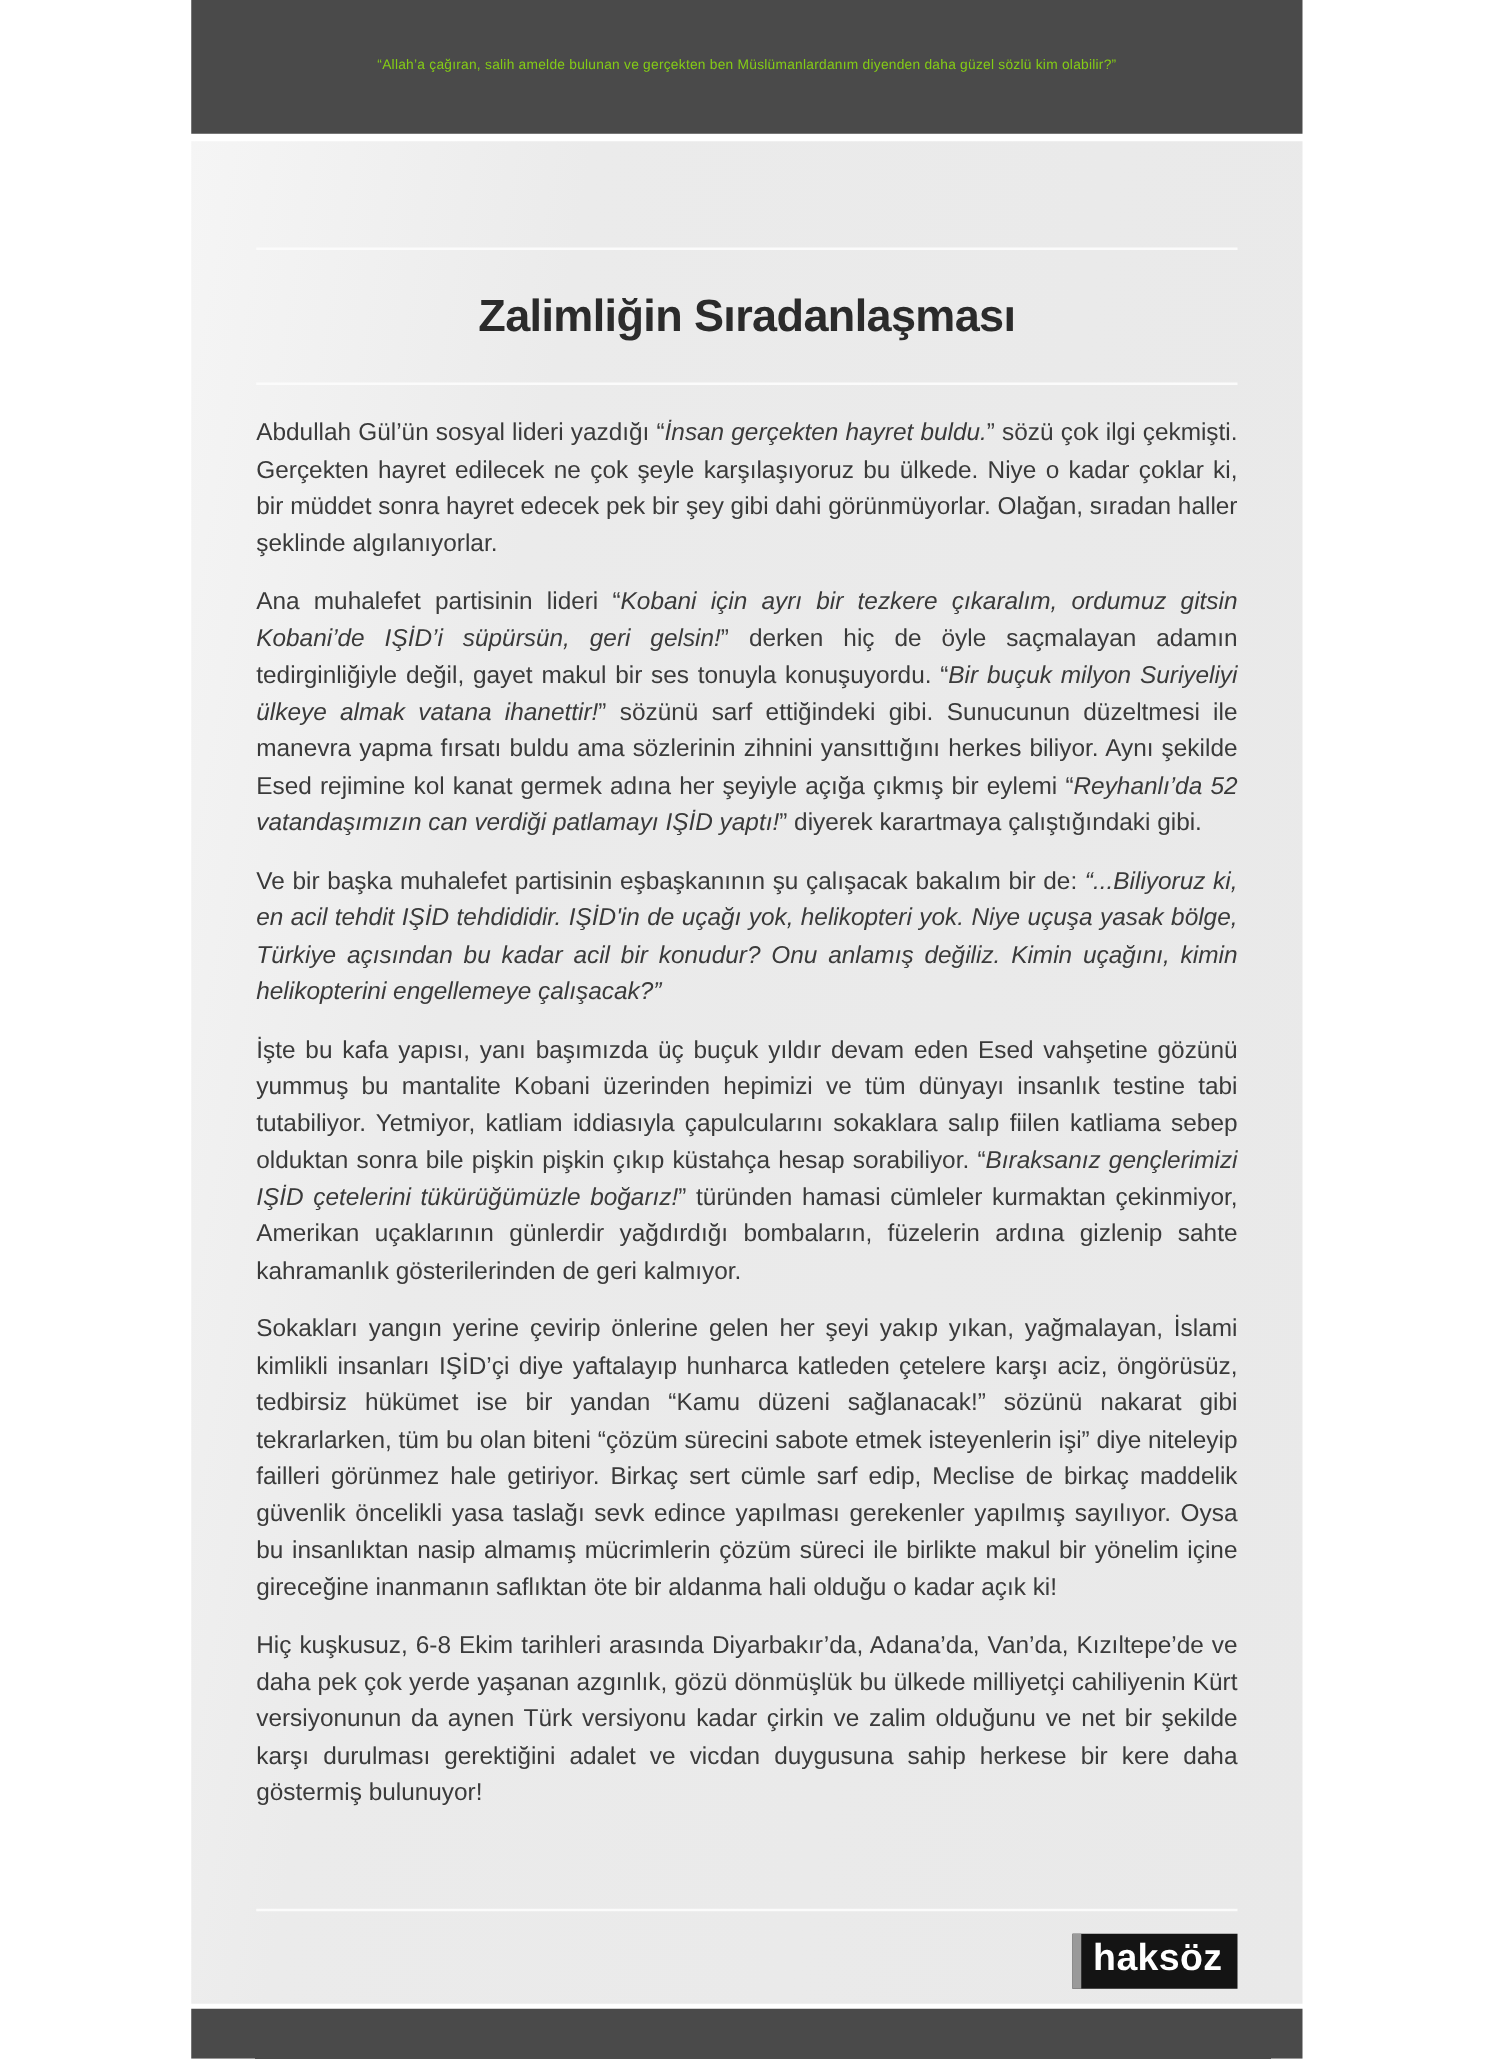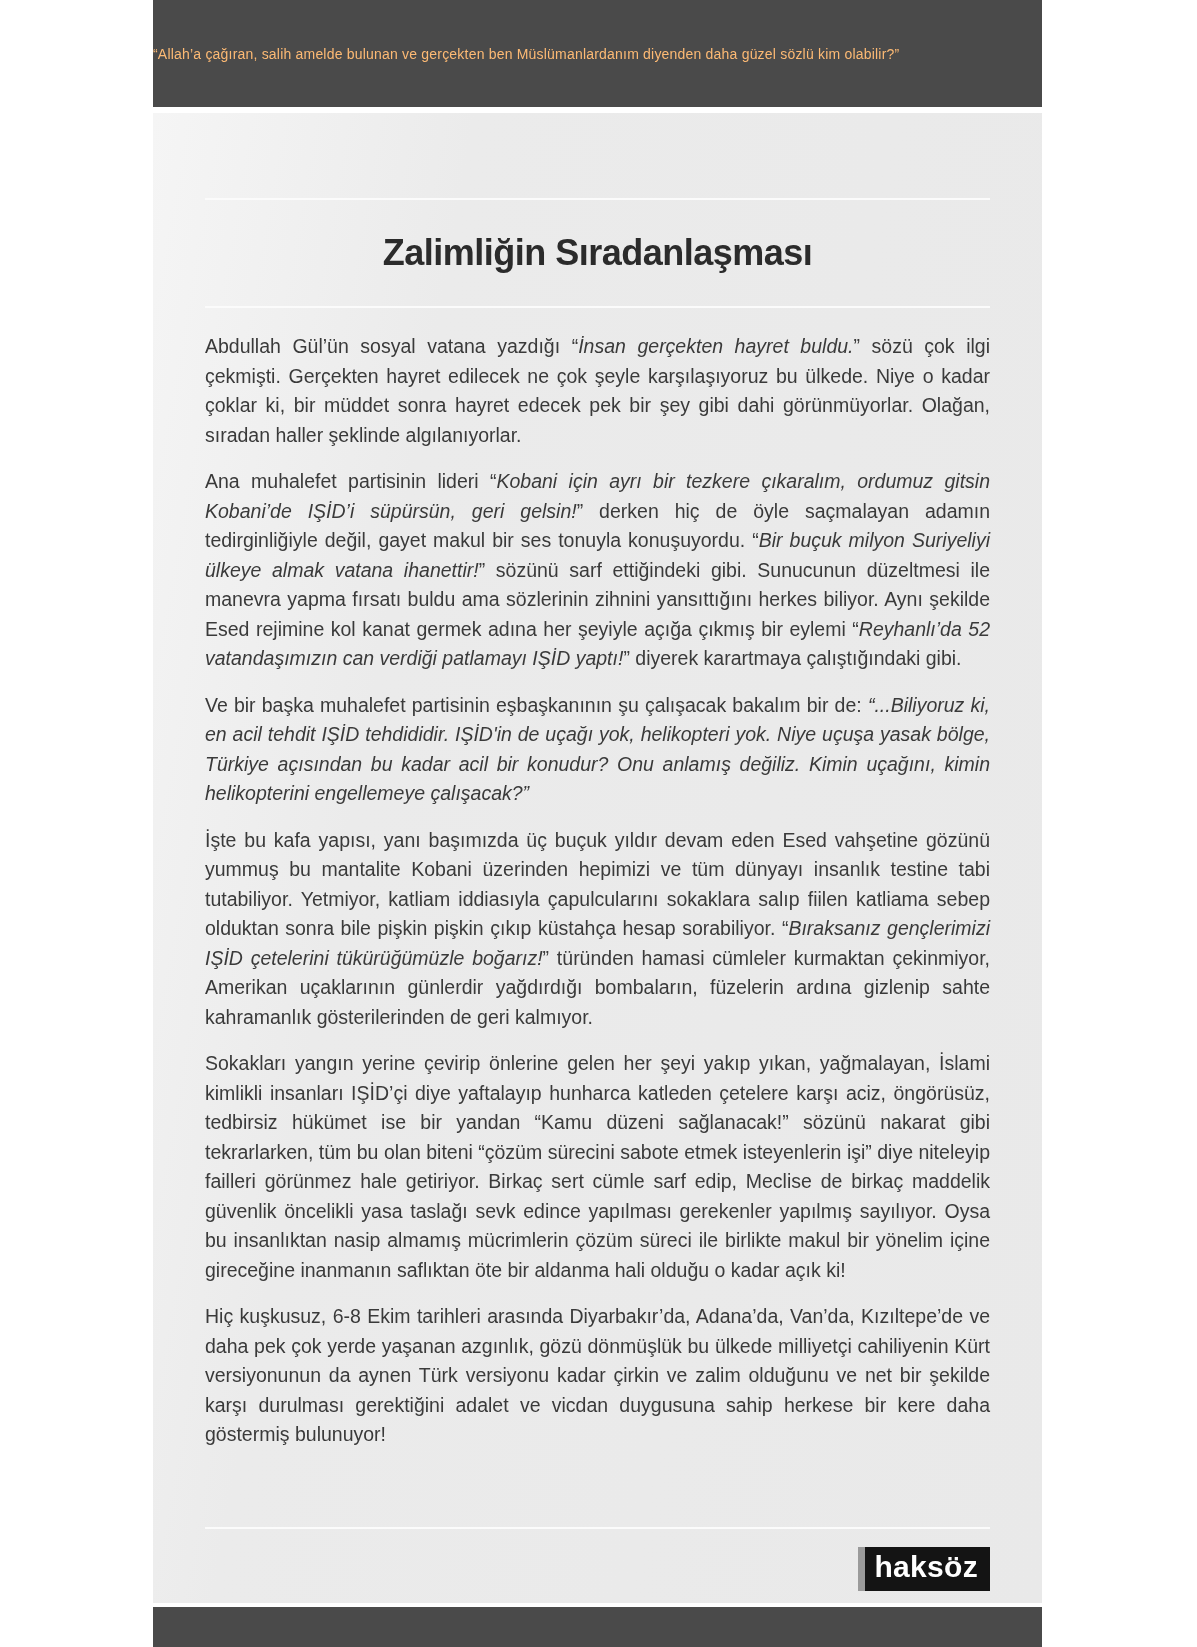--- a/index.html
+++ b/index.html
@@ -19,22 +19,23 @@
   }
   
   .top-band {
     height: 107px;
     background: #4a4a4a;
     box-sizing: border-box;
     padding-top: 46px;
     margin-bottom: 6px;
   }
   .quote {
-    color: #fdba74;
-    font-size: 14px;
+    color: #84cc16;
+    font-size: 11px;
+    text-align: center;
     letter-spacing: 0.2px;
   }
   .attribution {
     color: #ffffff;
     font-size: 13.5px;
     font-weight: bold;
     font-style: italic;
     text-align: right;
     padding-right: 112px;
     margin-top: 4px;
@@ -113,21 +114,21 @@
 
   <main class="page">
 
     <div class="rule rule-top"></div>
 
     <h1 class="title">Zalimliğin Sıradanlaşması</h1>
 
     <div class="rule"></div>
 
     <div class="article-body">
-        <p class="para"><span>Abdullah Gül’ün sosyal vatana yazdığı “</span><em>İnsan gerçekten hayret buldu.</em><span>” sözü çok ilgi çekmişti. Gerçekten hayret edilecek ne çok şeyle karşılaşıyoruz bu ülkede. Niye o kadar çoklar ki, bir müddet sonra hayret edecek pek bir şey gibi dahi görünmüyorlar. Olağan, sıradan haller şeklinde algılanıyorlar.</span></p>
+        <p class="para"><span>Abdullah Gül’ün sosyal lideri yazdığı “</span><em>İnsan gerçekten hayret buldu.</em><span>” sözü çok ilgi çekmişti. Gerçekten hayret edilecek ne çok şeyle karşılaşıyoruz bu ülkede. Niye o kadar çoklar ki, bir müddet sonra hayret edecek pek bir şey gibi dahi görünmüyorlar. Olağan, sıradan haller şeklinde algılanıyorlar.</span></p>
         <p class="para"><span>Ana muhalefet partisinin lideri “</span><em>Kobani için ayrı bir tezkere çıkaralım, ordumuz gitsin Kobani’de IŞİD’i süpürsün, geri gelsin!</em><span>” derken hiç de öyle saçmalayan adamın tedirginliğiyle değil, gayet makul bir ses tonuyla konuşuyordu. “</span><em>Bir buçuk milyon Suriyeliyi ülkeye almak vatana ihanettir!</em><span>” sözünü sarf ettiğindeki gibi. Sunucunun düzeltmesi ile manevra yapma fırsatı buldu ama sözlerinin zihnini yansıttığını herkes biliyor. Aynı şekilde Esed rejimine kol kanat germek adına her şeyiyle açığa çıkmış bir eylemi “</span><em>Reyhanlı’da 52 vatandaşımızın can verdiği patlamayı IŞİD yaptı!</em><span>” diyerek karartmaya çalıştığındaki gibi.</span></p>
         <p class="para"><span>Ve bir başka muhalefet partisinin eşbaşkanının şu çalışacak bakalım bir de: </span><em>“...Biliyoruz ki, en acil tehdit IŞİD tehdididir. IŞİD'in de uçağı yok, helikopteri yok. Niye uçuşa yasak bölge, Türkiye açısından bu kadar acil bir konudur? Onu anlamış değiliz. Kimin uçağını, kimin helikopterini engellemeye çalışacak?”</em></p>
         <p class="para"><span>İşte bu kafa yapısı, yanı başımızda üç buçuk yıldır devam eden Esed vahşetine gözünü yummuş bu mantalite Kobani üzerinden hepimizi ve tüm dünyayı insanlık testine tabi tutabiliyor. Yetmiyor, katliam iddiasıyla çapulcularını sokaklara salıp fiilen katliama sebep olduktan sonra bile pişkin pişkin çıkıp küstahça hesap sorabiliyor. “</span><em>Bıraksanız gençlerimizi IŞİD çetelerini tükürüğümüzle boğarız!</em><span>” türünden hamasi cümleler kurmaktan çekinmiyor, Amerikan uçaklarının günlerdir yağdırdığı bombaların, füzelerin ardına gizlenip sahte kahramanlık gösterilerinden de geri kalmıyor.</span></p>
         <p class="para"><span>Sokakları yangın yerine çevirip önlerine gelen her şeyi yakıp yıkan, yağmalayan, İslami kimlikli insanları IŞİD’çi diye yaftalayıp hunharca katleden çetelere karşı aciz, öngörüsüz, tedbirsiz hükümet ise bir yandan “Kamu düzeni sağlanacak!” sözünü nakarat gibi tekrarlarken, tüm bu olan biteni “çözüm sürecini sabote etmek isteyenlerin işi” diye niteleyip failleri görünmez hale getiriyor. Birkaç sert cümle sarf edip, Meclise de birkaç maddelik güvenlik öncelikli yasa taslağı sevk edince yapılması gerekenler yapılmış sayılıyor. Oysa bu insanlıktan nasip almamış mücrimlerin çözüm süreci ile birlikte makul bir yönelim içine gireceğine inanmanın saflıktan öte bir aldanma hali olduğu o kadar açık ki!</span></p>
         <p class="para"><span>Hiç kuşkusuz, 6-8 Ekim tarihleri arasında Diyarbakır’da, Adana’da, Van’da, Kızıltepe’de ve daha pek çok yerde yaşanan azgınlık, gözü dönmüşlük bu ülkede milliyetçi cahiliyenin Kürt versiyonunun da aynen Türk versiyonu kadar çirkin ve zalim olduğunu ve net bir şekilde karşı durulması gerektiğini adalet ve vicdan duygusuna sahip herkese bir kere daha göstermiş bulunuyor!</span></p>
       </div>
 
     <div class="rule rule-footer"></div>
 
     <div class="logo-row">

